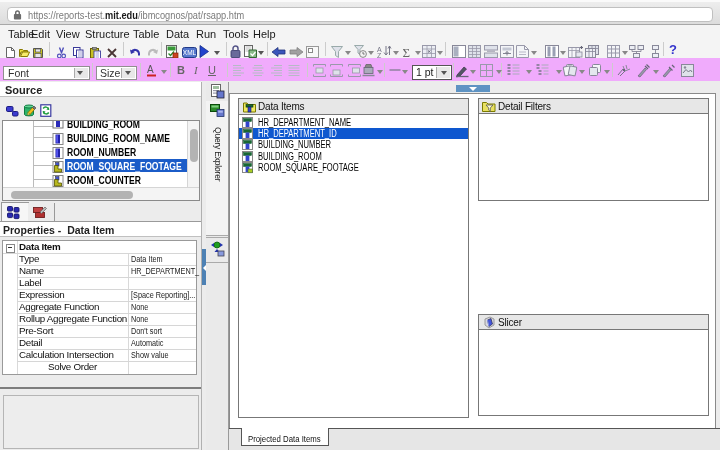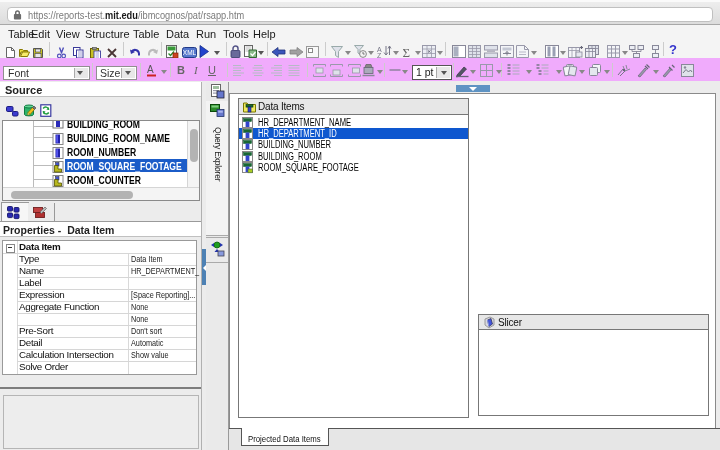--- a/index.html
+++ b/index.html
@@ -456,28 +456,29 @@
  <div class="pl" style="top:0px;font-weight:bold;line-height:12px;">Data Item</div>
  <div class="pl" style="top:12px;line-height:12px;">Type</div>          
       <div class="pv" style="top:12px;line-height:12px;">Data Item</div>
  <div class="pl" style="top:24px;line-height:12px;">Name</div>          
       <div class="pv" style="top:24px;line-height:12px;">HR_DEPARTMENT_</div>
  <div class="pl" style="top:36px;line-height:12px;">Label</div>
  <div class="pl" style="top:48px;line-height:12px;">Expression</div>    
       <div class="pv" style="top:48px;line-height:12px;">[Space Reporting]...</div>
  <div class="pl" style="top:60px;line-height:12px;">Aggregate Function</div>
       <div class="pv" style="top:60px;line-height:12px;">None</div>
+ <div class="pl" style="top:72px;line-height:12px;">Rollup Aggregate Function</div>
       <div class="pv" style="top:72px;line-height:12px;">None</div>
  <div class="pl" style="top:84px;line-height:12px;">Pre-Sort</div>      
       <div class="pv" style="top:84px;line-height:12px;">Don't sort</div>
  <div class="pl" style="top:96px;line-height:12px;">Detail</div>        
       <div class="pv" style="top:96px;line-height:12px;">Automatic</div>
  <div class="pl" style="top:108px;line-height:12px;">Calculation Intersection</div>
       <div class="pv" style="top:108px;line-height:12px;">Show value</div>
- <div class="pl" style="top:120px;line-height:12px;">Solve Order</div>
+ <div class="pl" style="top:120px;line-height:12px;padding-left:29px;">Solve Order</div>
 </div>
 
 <div class="abs" style="left:0;top:387px;width:201px;height:2px;background:#7d7d7d;"></div>
 <div class="abs" style="left:3px;top:395px;width:194px;height:52px;background:#ededed;border:1px solid #b5b5b5;"></div>
 
 <div class="abs" style="left:202px;top:249px;width:5.5px;height:36px;background:#4d81b4;"></div>
     <div class="abs" style="left:203px;top:265px;width:0;height:0;border-top:3px solid transparent;border-bottom:3px solid transparent;border-right:3.5px solid #fff;"></div>
 
 <div class="abs" id="strip" style="left:206px;top:82px;width:22px;height:368px;background:#eaeaea;border-right:1px solid #9a9a9a;">
  <div class="abs" style="left:0;top:0;width:22px;height:19px;border-bottom:1px solid #aaa;"></div>
@@ -552,20 +553,28 @@
           <rect x="3.6" y="4.5" width="3.8" height="5.5" fill="#3344cc"></rect>
         </svg>
   <svg class="qit" style="left:3px;top:63.1px;" width="11" height="11" viewBox="0 0 11 11">
           <rect x="0.5" y="0.5" width="10" height="10" fill="#fff" stroke="#888" stroke-width="1"></rect>
           <rect x="1.5" y="1.5" width="8" height="3" fill="#1a6633" stroke="#052" stroke-width="0.5"></rect>
           <rect x="3.6" y="4.5" width="3.8" height="5.5" fill="#3344cc"></rect>
           <rect x="6" y="7" width="4.5" height="3.8" fill="#aacc22" stroke="#464" stroke-width="0.6"></rect>
         </svg>
  </div>
 
+ <div class="abs" style="left:248px;top:4px;width:229px;height:101px;background:#fff;border:1px solid #777;">
+  <div class="boxhdr" style="left:0;top:0;width:229px;height:14px;"></div>
+  <svg class="abs" style="left:3px;top:1px;" width="14" height="13" viewBox="0 0 14 13">
+   <path d="M0.5 11.5 v-9 h4 l1.5 1.5 h7 v7.5 Z" fill="#e8e060" stroke="#7a7a00" stroke-width="1"></path>
+   <path d="M4 5 h7 l-2.7 3 v3.5 l-1.6 -1.4 v-2.1 Z" fill="#fbfbd0" stroke="#555" stroke-width="0.8"></path>
+  </svg>
+  <div class="bht" style="left:19px;top:2px;">Detail Filters</div>
+ </div>
 
 
  <div class="abs" style="left:248px;top:220px;width:229px;height:100px;background:#fff;border:1px solid #777;">
   <div class="boxhdr" style="left:0;top:0;width:229px;height:14px;"></div>
   <svg class="abs" style="left:4px;top:1px;" width="13" height="13" viewBox="0 0 13 13">
    <path d="M2 3 L7 1 L11 3 L11 9 L6 12 L2 9 Z" fill="#d8d8e0" stroke="#888" stroke-width="0.8"></path>
    <path d="M4.5 4 L8 2.5 L9.5 8 L6 10.5 Z" fill="#4455dd" stroke="#223" stroke-width="0.6"></path>
    <path d="M4.5 4 L6 10.5" stroke="#8899ee" stroke-width="1"></path>
   </svg>
   <div class="bht" style="left:19px;top:2px;">Slicer</div>

